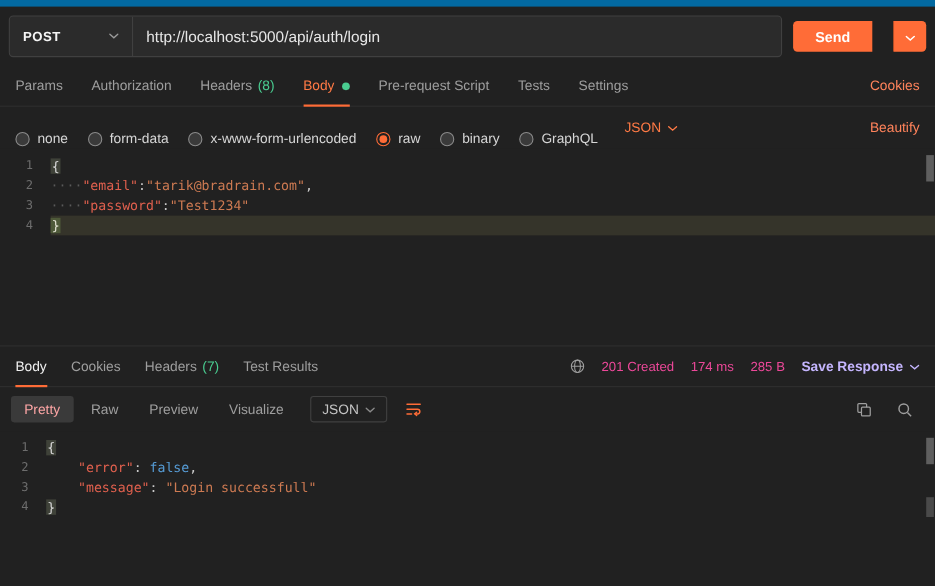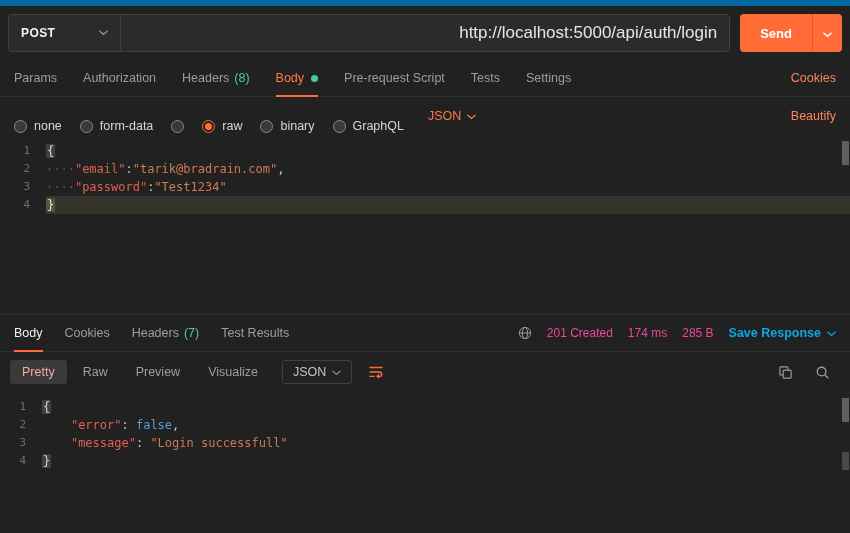--- a/index.html
+++ b/index.html
@@ -8,22 +8,22 @@
     width:850px; height:533px; background:#212121; color:#d0d0d0;
     font-family:"Liberation Sans", sans-serif;
     display:flex; flex-direction:column; overflow:hidden;
     border-top:6px solid #0369a1; position:relative;
   }
   
   .url-bar { display:flex; align-items:center; padding:8px 8px; gap:10px; flex-shrink:0; }
   .url-field { flex:1; display:flex; height:38px; background:#2b2b2b; border:1px solid #404040; border-radius:4px; overflow:hidden; }
   .method-select { width:112px; display:flex; align-items:center; justify-content:space-between; padding:0 12px; border-right:1px solid #404040; cursor:pointer; color:#f5f5f5; font-weight:700; font-size:12px; letter-spacing:.4px; }
   .method-select .chev { color:#9a9a9a; display:flex; align-items:center; }
-  .url-input { flex:1; display:flex; align-items:center; padding:0 12px; font-size:17px; color:#e6e6e6; cursor:text;justify-content:flex-end; }
-  .send-group { display:flex; height:38px; }
+  .url-input { flex:1; display:flex; align-items:center; padding:0 12px; font-size:14px; color:#e6e6e6; cursor:text; }
+  .send-group { display:flex; height:28px;gap:19px; }
   .send-btn { background:#ff6c37; border:none; color:#fff; font-family:inherit; font-weight:700; font-size:13px; padding:0 20px; border-radius:4px 0 0 4px; cursor:pointer; }
   .send-chev { background:#ff6c37; border:none; border-left:1px solid #e05a28; width:30px; border-radius:0 4px 4px 0; color:#fff; display:flex; align-items:center; justify-content:center; cursor:pointer; }
   
   .req-tabs { display:flex; align-items:center; height:37px; padding:0 14px; gap:26px; border-bottom:1px solid #2f2f2f; font-size:12.5px; color:#9e9e9e; flex-shrink:0; }
   .tab { height:100%; display:flex; align-items:center; gap:5px; position:relative; cursor:pointer; white-space:nowrap; }
   .tab .count { color:#49cc90; }
   .tab.active { color:#ff7a45; }
   .tab.active::after { content:""; position:absolute; left:0; right:0; bottom:-1px; height:2px; background:#ff6c37; }
   .dot { width:7px; height:7px; border-radius:50%; background:#49cc90; margin-left:2px; }
   .spacer { flex:1; }
@@ -53,21 +53,21 @@
   .tok-brkt  { background:#3f4239; padding:0 1px; color:#d8d8d8; }
   .tok-brkt2 { background:#4e5939; padding:0 1px; color:#e2e2d2; }
   .vscroll { position:absolute; top:2px; right:1px; width:9px; bottom:2px; }
   .vthumb { position:absolute; right:0; width:7px; background:#5f5f5f; }
   .vthumb.mark2 { background:#4a4a4a; }
   
   .resp-header { display:flex; align-items:center; height:37px; padding:0 14px; border-bottom:1px solid #2f2f2f; font-size:12.5px; color:#9e9e9e; gap:22px; flex-shrink:0; }
   .resp-header .tab.active { color:#f0f0f0; }
   .resp-meta { margin-left:auto; display:flex; align-items:center; gap:15px; font-size:12px; }
   .green { color:#ec4899; }
-  .save-link { color:#0ea5e9; display:flex; align-items:flex-end; gap:6px; cursor:pointer; font-weight:600; font-size:12.5px; }
+  .save-link { color:#c4b5fd; display:flex; align-items:flex-end; gap:6px; cursor:pointer; font-weight:600; font-size:12.5px; }
   
   .resp-view-row { display:flex; align-items:center; height:40px; padding:0 10px; gap:4px; font-size:12.5px; color:#9e9e9e; flex-shrink:0; }
   .view-tab { padding:5px 12px; border-radius:3px; cursor:pointer; }
   .view-tab.active { background:#3a3a3a; color:#fca5a5; }
   .resp-format { display:flex; align-items:center; gap:6px; border:1px solid #404040; border-radius:3px; padding:4px 10px; margin-left:8px; color:#c4c4c4; cursor:pointer; }
   .wrap-btn { margin-left:12px; display:flex; align-items:center; cursor:pointer; }
   .resp-icons { margin-left:auto; display:flex; gap:22px; align-items:center; padding-right:10px; }
   .icon-btn { color:#9e9e9e; cursor:pointer; display:flex; align-items:center; }
 </style>
 </head>
@@ -133,20 +133,21 @@
     <label class="radio-item">
       <span class="radio"></span>
       <span>none</span>
     </label>
     <label class="radio-item">
       <span class="radio"></span>
       <span>form-data</span>
     </label>
     <label class="radio-item">
       <span class="radio"></span>
+      <span>x-www-form-urlencoded</span>
     </label>
     <label class="radio-item selected">
       <span class="radio"></span>
       <span>raw</span>
     </label>
     <label class="radio-item">
       <span class="radio"></span>
       <span>binary</span>
     </label>
     <label class="radio-item">

